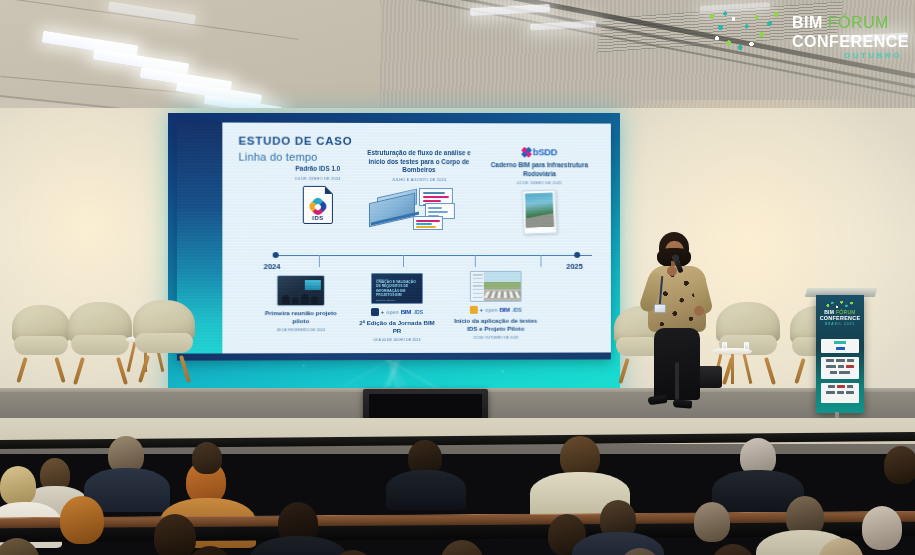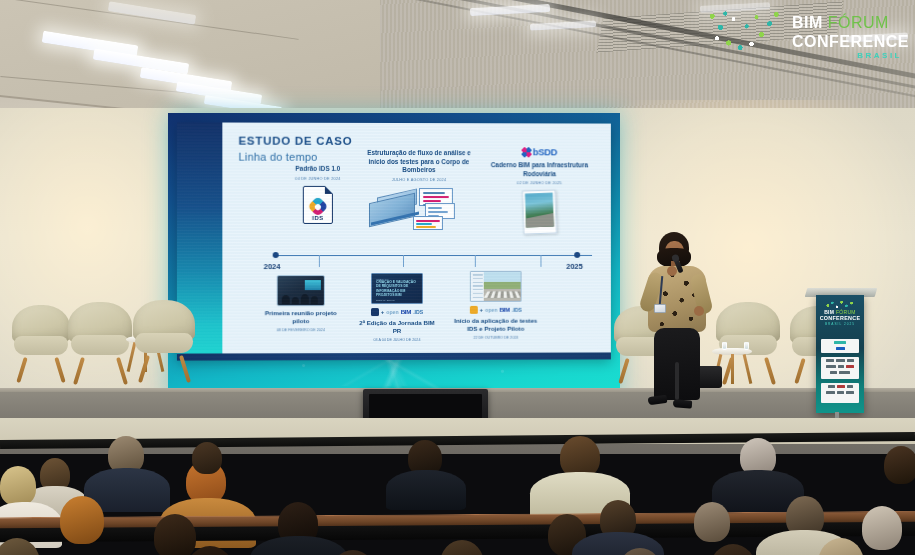--- a/index.html
+++ b/index.html
@@ -790,21 +790,21 @@
           <i style="width:8px"></i>
         </div>
     </div>
   </div>
   <div class="podium-stand"></div>
 
   <div class="brandlogo">
     <div class="bl-mark"></div>
     <div class="bl-t1"><span>BIM</span> <em>FÓRUM</em></div>
     <div class="bl-t2">CONFERENCE</div>
-    <div class="bl-t3">BRASIL</div>
+    <div class="bl-t3">OUTUBRO</div>
   </div>
 
   <div class="monitor"></div>
 
   <div class="wallstrip"></div>
   <div class="darkrail"></div>
 
   <div class="aud">
 
     <div class="head" style="left:40px;top:40px;width:30px;height:34px;background:linear-gradient(165deg,#6d5336,#3b2c1a)"></div>

